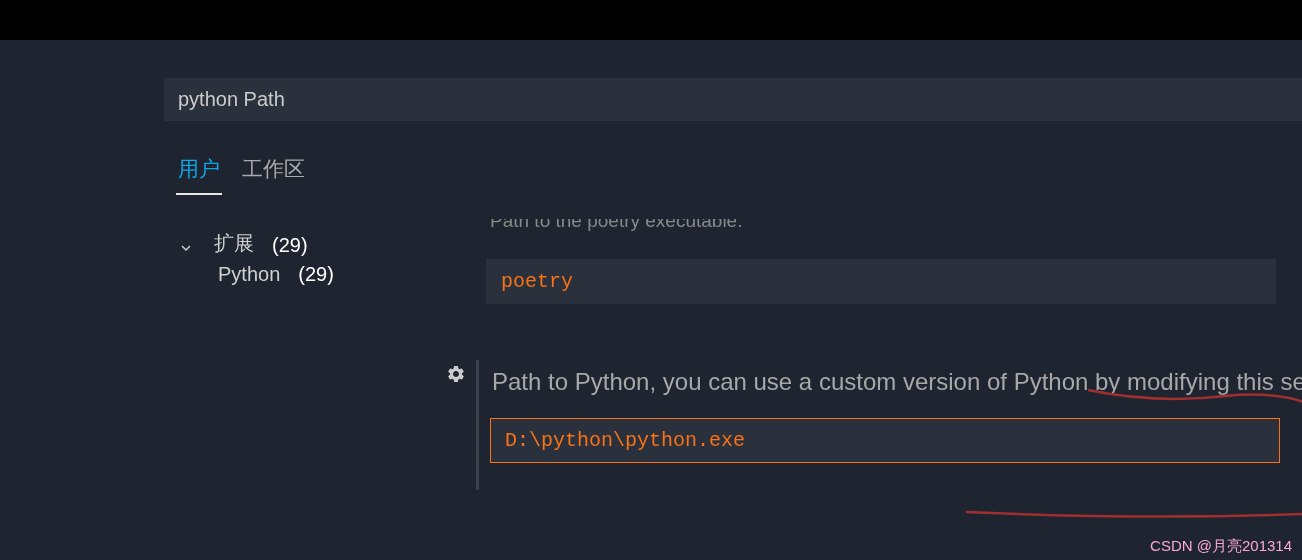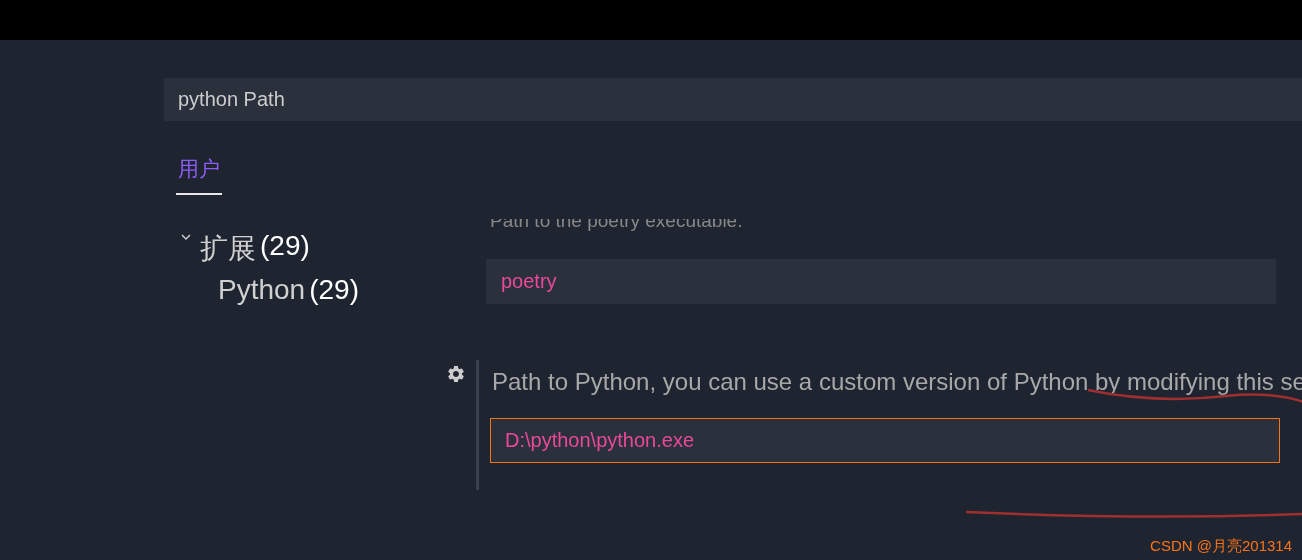--- a/index.html
+++ b/index.html
@@ -41,38 +41,39 @@
       gap: 18px;
       border-bottom: none;
     }
     .tab {
       font-size: 21px;
       padding: 6px 2px 10px 2px;
       cursor: pointer;
       color: #aaaaaa;
     }
     .tab.active {
-      color: #8b5cf6;
+      color: #0ea5e9;
       border-bottom: 2px solid #e8e8e8;
     }
     .content-area {
       display: flex;
       padding-top: 32px;
     }
     .sidebar {
       padding-left: 180px;
       width: 480px;
       flex-shrink: 0;
     }
     .tree-item {
       display: flex;
-      align-items: flex-start;
-      font-size: 28px;
+      align-items: flex-end;
+      font-size: 20px;
       color: #d0d0d0;
       padding: 3px 0;
+      gap: 14px;
     }
     .tree-item.child {
       padding-left: 38px;
     }
     .chevron {
       display: inline-block;
       width: 14px;
       font-size: 14px;
       margin-right: 6px;
       color: #cccccc;
@@ -95,26 +96,26 @@
       line-height: 4px;
       padding-left: 10px;
     }
     .poetry-input {
       margin-top: 18px;
       margin-left: 6px;
     }
     .text-input {
       background: #2a303c;
       border: 1px solid #2a303c;
-      color: #ec4899;
+      color: #f97316;
       font-size: 20px;
       padding: 10px 14px;
       width: 790px;
       outline: none;
-      font-family: Liberation Sans, sans-serif;
+      font-family: Liberation Mono, monospace;
     }
     .setting-group {
       margin-top: 58px;
       position: relative;
       padding-left: 2px;
     }
     .gear-wrap {
       position: absolute;
       left: -34px;
       top: 2px;
@@ -164,35 +165,36 @@
       position: absolute;
       top: 136px;
       left: 484px;
       pointer-events: none;
     }
     .watermark {
       position: absolute;
       bottom: 4px;
       right: 10px;
       font-size: 15px;
-      color: #f97316;
+      color: #f9a8d4;
       font-family: sans-serif;
     }
   </style>
 </head>
 <body>
 
 <div class="top-bar"></div>
 
 <div class="search-container">
   <input class="search-input" type="text" value="python Path" style="">
 </div>
 
 <div class="tabs">
   <div class="tab active">用户</div>
+  <div class="tab">工作区</div>
 </div>
 
 <div class="content-area">
   <div class="sidebar">
     <div class="tree-item">
       <span class="chevron">
         <svg width="12" height="12" viewBox="0 0 12 12">
             <path d="M2 4 L6 8 L10 4" stroke="#cccccc" stroke-width="1.5" fill="none"></path>
           </svg>
       </span>

